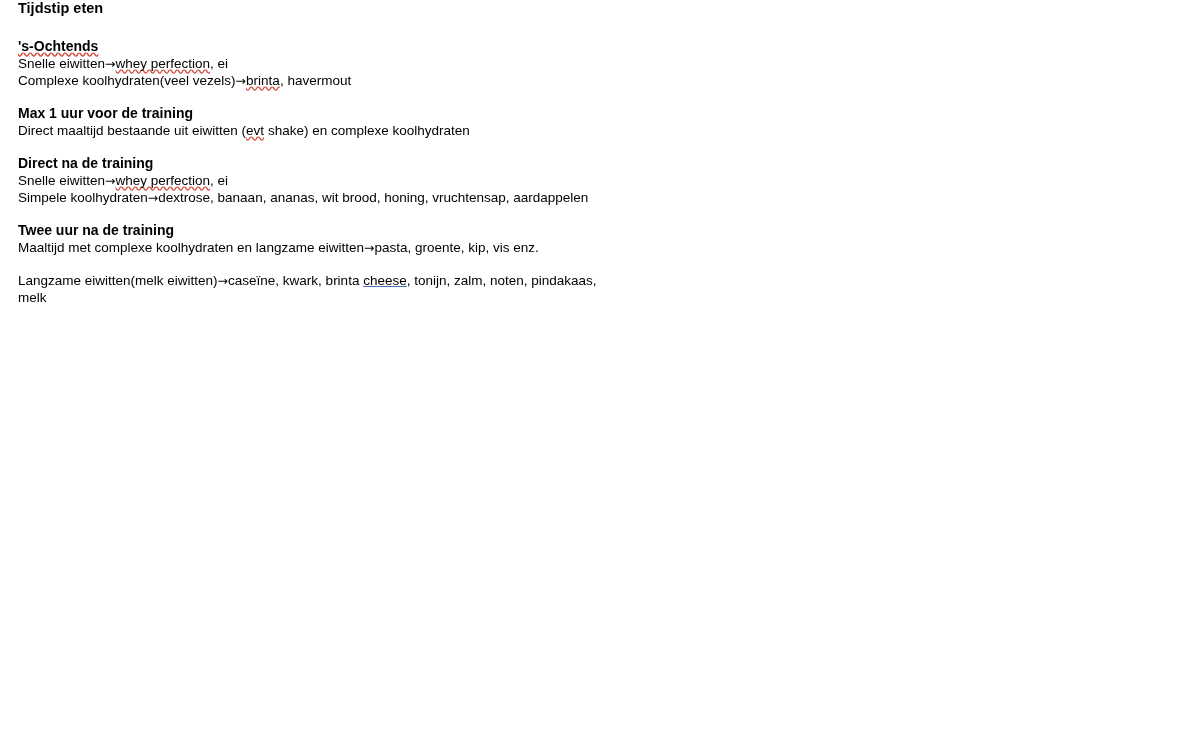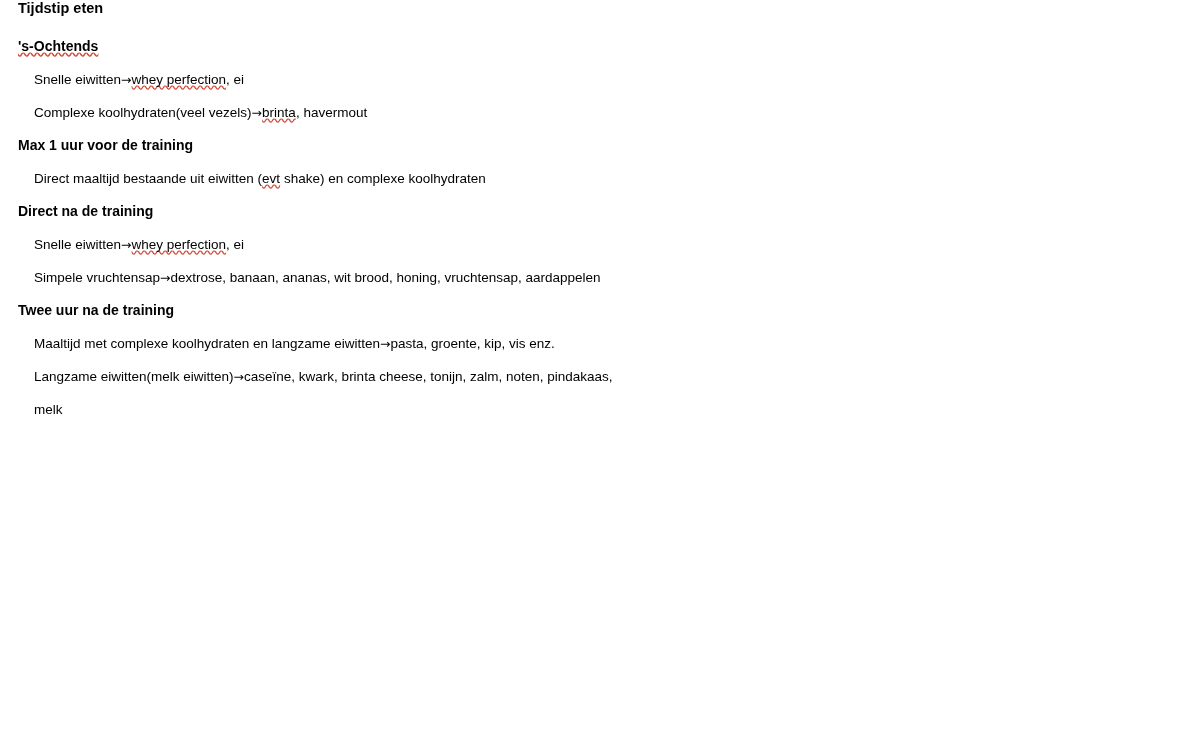--- a/index.html
+++ b/index.html
@@ -34,30 +34,31 @@
   .section + .section { margin-top: 16px; }
   .section-heading {
     font-size: 14px;
     font-weight: bold;
     line-height: 17px;
     margin: 0 0 0 0;
   }
   .section-line {
     font-size: 13.5px;
     line-height: 17px;
-    margin: 16px;
+    margin: 0;
     white-space: pre-wrap;
   }
   .squiggle-red {
     text-decoration: underline;
     text-decoration-style: wavy;
     text-decoration-color: #d04a3a;
     text-decoration-skip-ink: none;
   }
   .squiggle-blue {
+    text-decoration: underline;
     text-decoration-style: solid;
     text-decoration-color: #4a6fb5;
     text-decoration-skip-ink: none;
   }
   .arrow {
     font-family: "DejaVu Sans", sans-serif;
     font-size: 12.5px;
     line-height: 17px;
   }
 </style>
@@ -73,21 +74,21 @@
         <div class="section-line"><span>Snelle eiwitten</span><span class="arrow">→</span><span class="squiggle-red">whey perfection</span><span>, ei</span></div>
         <div class="section-line"><span>Complexe koolhydraten(veel vezels)</span><span class="arrow">→</span><span class="squiggle-red">brinta</span><span>, havermout</span></div>
       </div>
       <div class="section">
         <div class="section-heading"><span>Max 1 uur voor de training</span></div>
         <div class="section-line"><span>Direct maaltijd bestaande uit eiwitten (</span><span class="squiggle-red">evt</span><span> shake) en complexe koolhydraten</span></div>
       </div>
       <div class="section">
         <div class="section-heading"><span>Direct na de training</span></div>
         <div class="section-line"><span>Snelle eiwitten</span><span class="arrow">→</span><span class="squiggle-red">whey perfection</span><span>, ei</span></div>
-        <div class="section-line"><span>Simpele vruchtensap</span><span class="arrow">→</span><span>dextrose, banaan, ananas, wit brood, honing, vruchtensap, aardappelen</span></div>
+        <div class="section-line"><span>Simpele koolhydraten</span><span class="arrow">→</span><span>dextrose, banaan, ananas, wit brood, honing, vruchtensap, aardappelen</span></div>
       </div>
       <div class="section">
         <div class="section-heading"><span>Twee uur na de training</span></div>
         <div class="section-line"><span>Maaltijd met complexe koolhydraten en langzame eiwitten</span><span class="arrow">→</span><span>pasta, groente, kip, vis enz.</span></div>
       </div>
       <div class="section">
         <div class="section-line"><span>Langzame eiwitten(melk eiwitten)</span><span class="arrow">→</span><span>caseïne, kwark, brinta </span><span class="squiggle-blue">cheese</span><span>, tonijn, zalm, noten, pindakaas,</span></div>
         <div class="section-line"><span>melk</span></div>
       </div>
     </div>

